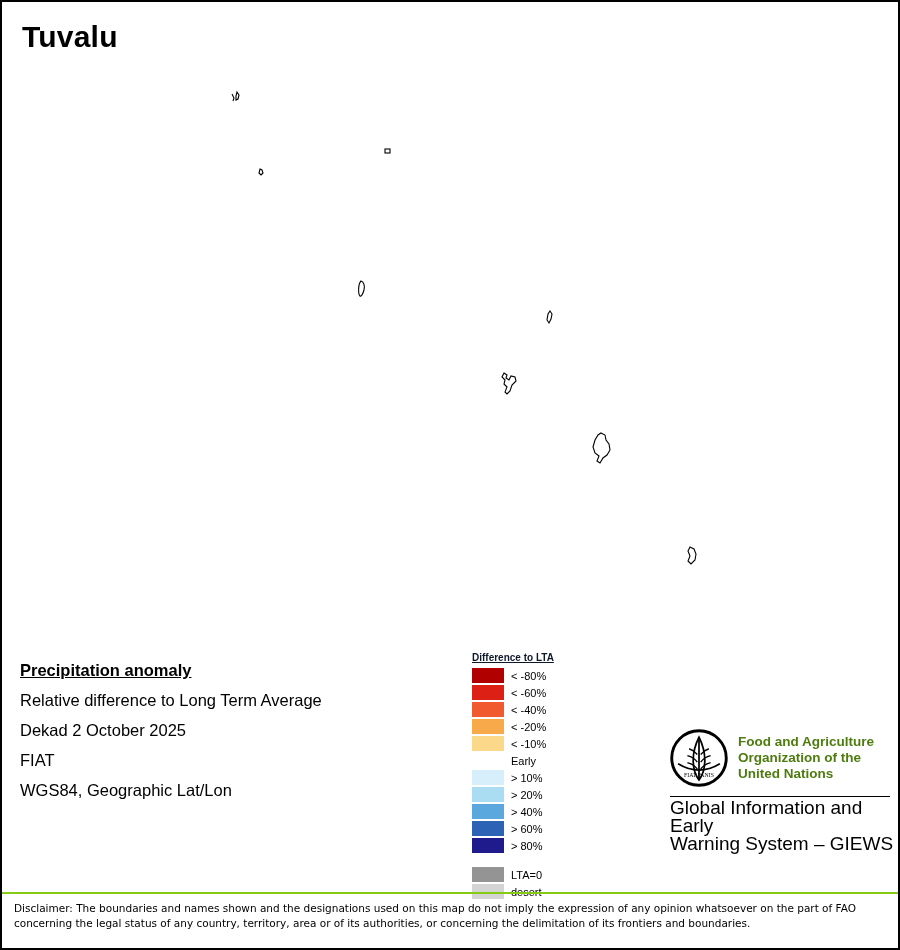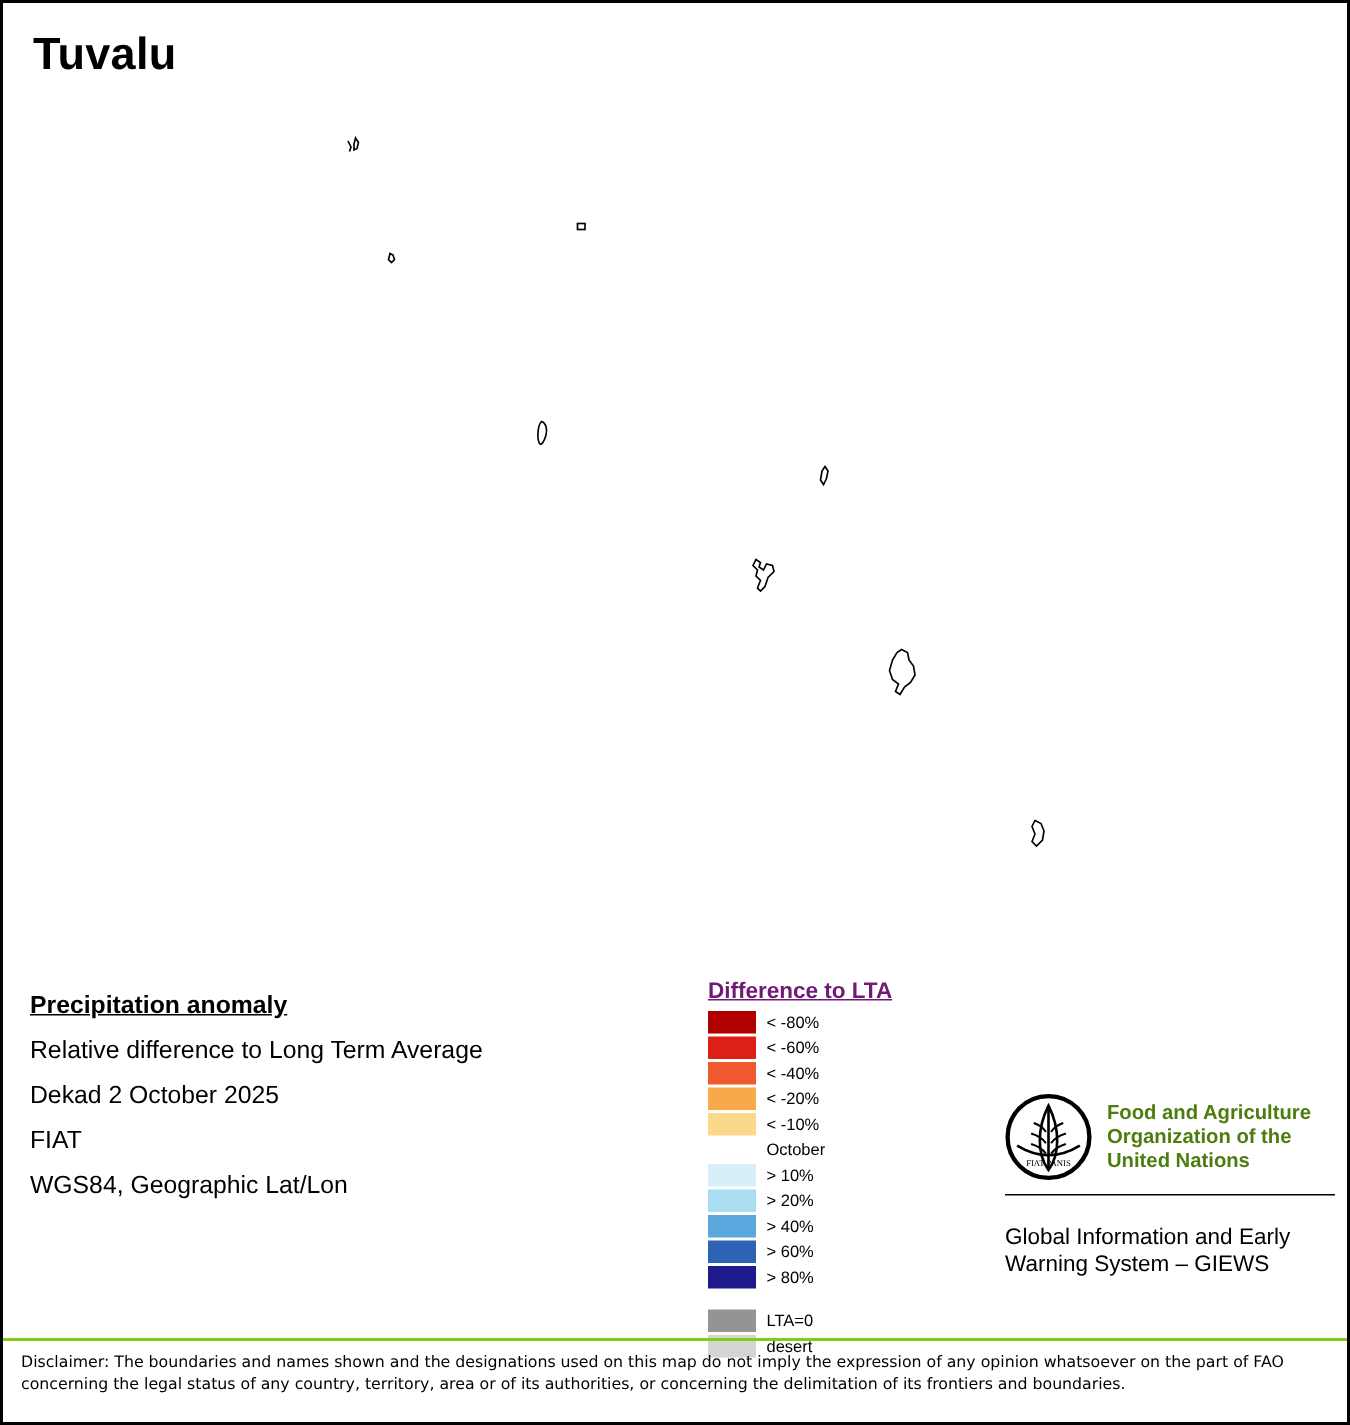--- a/index.html
+++ b/index.html
@@ -55,23 +55,23 @@
     text-decoration: underline;
   }
   
   #legend {
     position: absolute;
     left: 470px;
     top: 650px;
     width: 140px;
   }
   #legend-title {
-    font-size: 15px;
-    font-weight: bold;
-    color: #701a75;
+    font-size: 10px;
+    font-weight: bold;
+    color: #0f172a;
     text-decoration: underline;
     margin-bottom: 4px;
     white-space: nowrap;
   }
   .legend-row {
     display: flex;
     align-items: center;
     height: 17px;
   }
   .legend-swatch {
@@ -110,22 +110,22 @@
     font-weight: bold;
     line-height: 16px;
     color: #4d7c0f;
   }
   #fao-divider {
     margin-top: 9px;
     border-top: 1.5px solid #000000;
     width: 220px;
   }
   #fao-sub {
-    margin-top: 19px;
-    font-size: 15px;
+    margin-top: 2px;
+    font-size: 19px;
     line-height: 18px;
     color: #000000;
   }
   
   #disclaimer {
     position: absolute;
     left: 0;
     right: 0;
     bottom: 0;
     height: 56px;
@@ -194,21 +194,21 @@
     <div class="legend-row">
       <div class="legend-swatch" style="background:#f8a94a"></div>
       <div class="legend-label">&lt; -20%</div>
     </div>
     <div class="legend-row">
       <div class="legend-swatch" style="background:#fbd88a"></div>
       <div class="legend-label">&lt; -10%</div>
     </div>
     <div class="legend-row">
       <div class="legend-swatch" style="background:#ffffff"></div>
-      <div class="legend-label">October</div>
+      <div class="legend-label">Early</div>
     </div>
     <div class="legend-row">
       <div class="legend-swatch" style="background:#d6effa"></div>
       <div class="legend-label">&gt; 10%</div>
     </div>
     <div class="legend-row">
       <div class="legend-swatch" style="background:#aadcf2"></div>
       <div class="legend-label">&gt; 20%</div>
     </div>
     <div class="legend-row">

